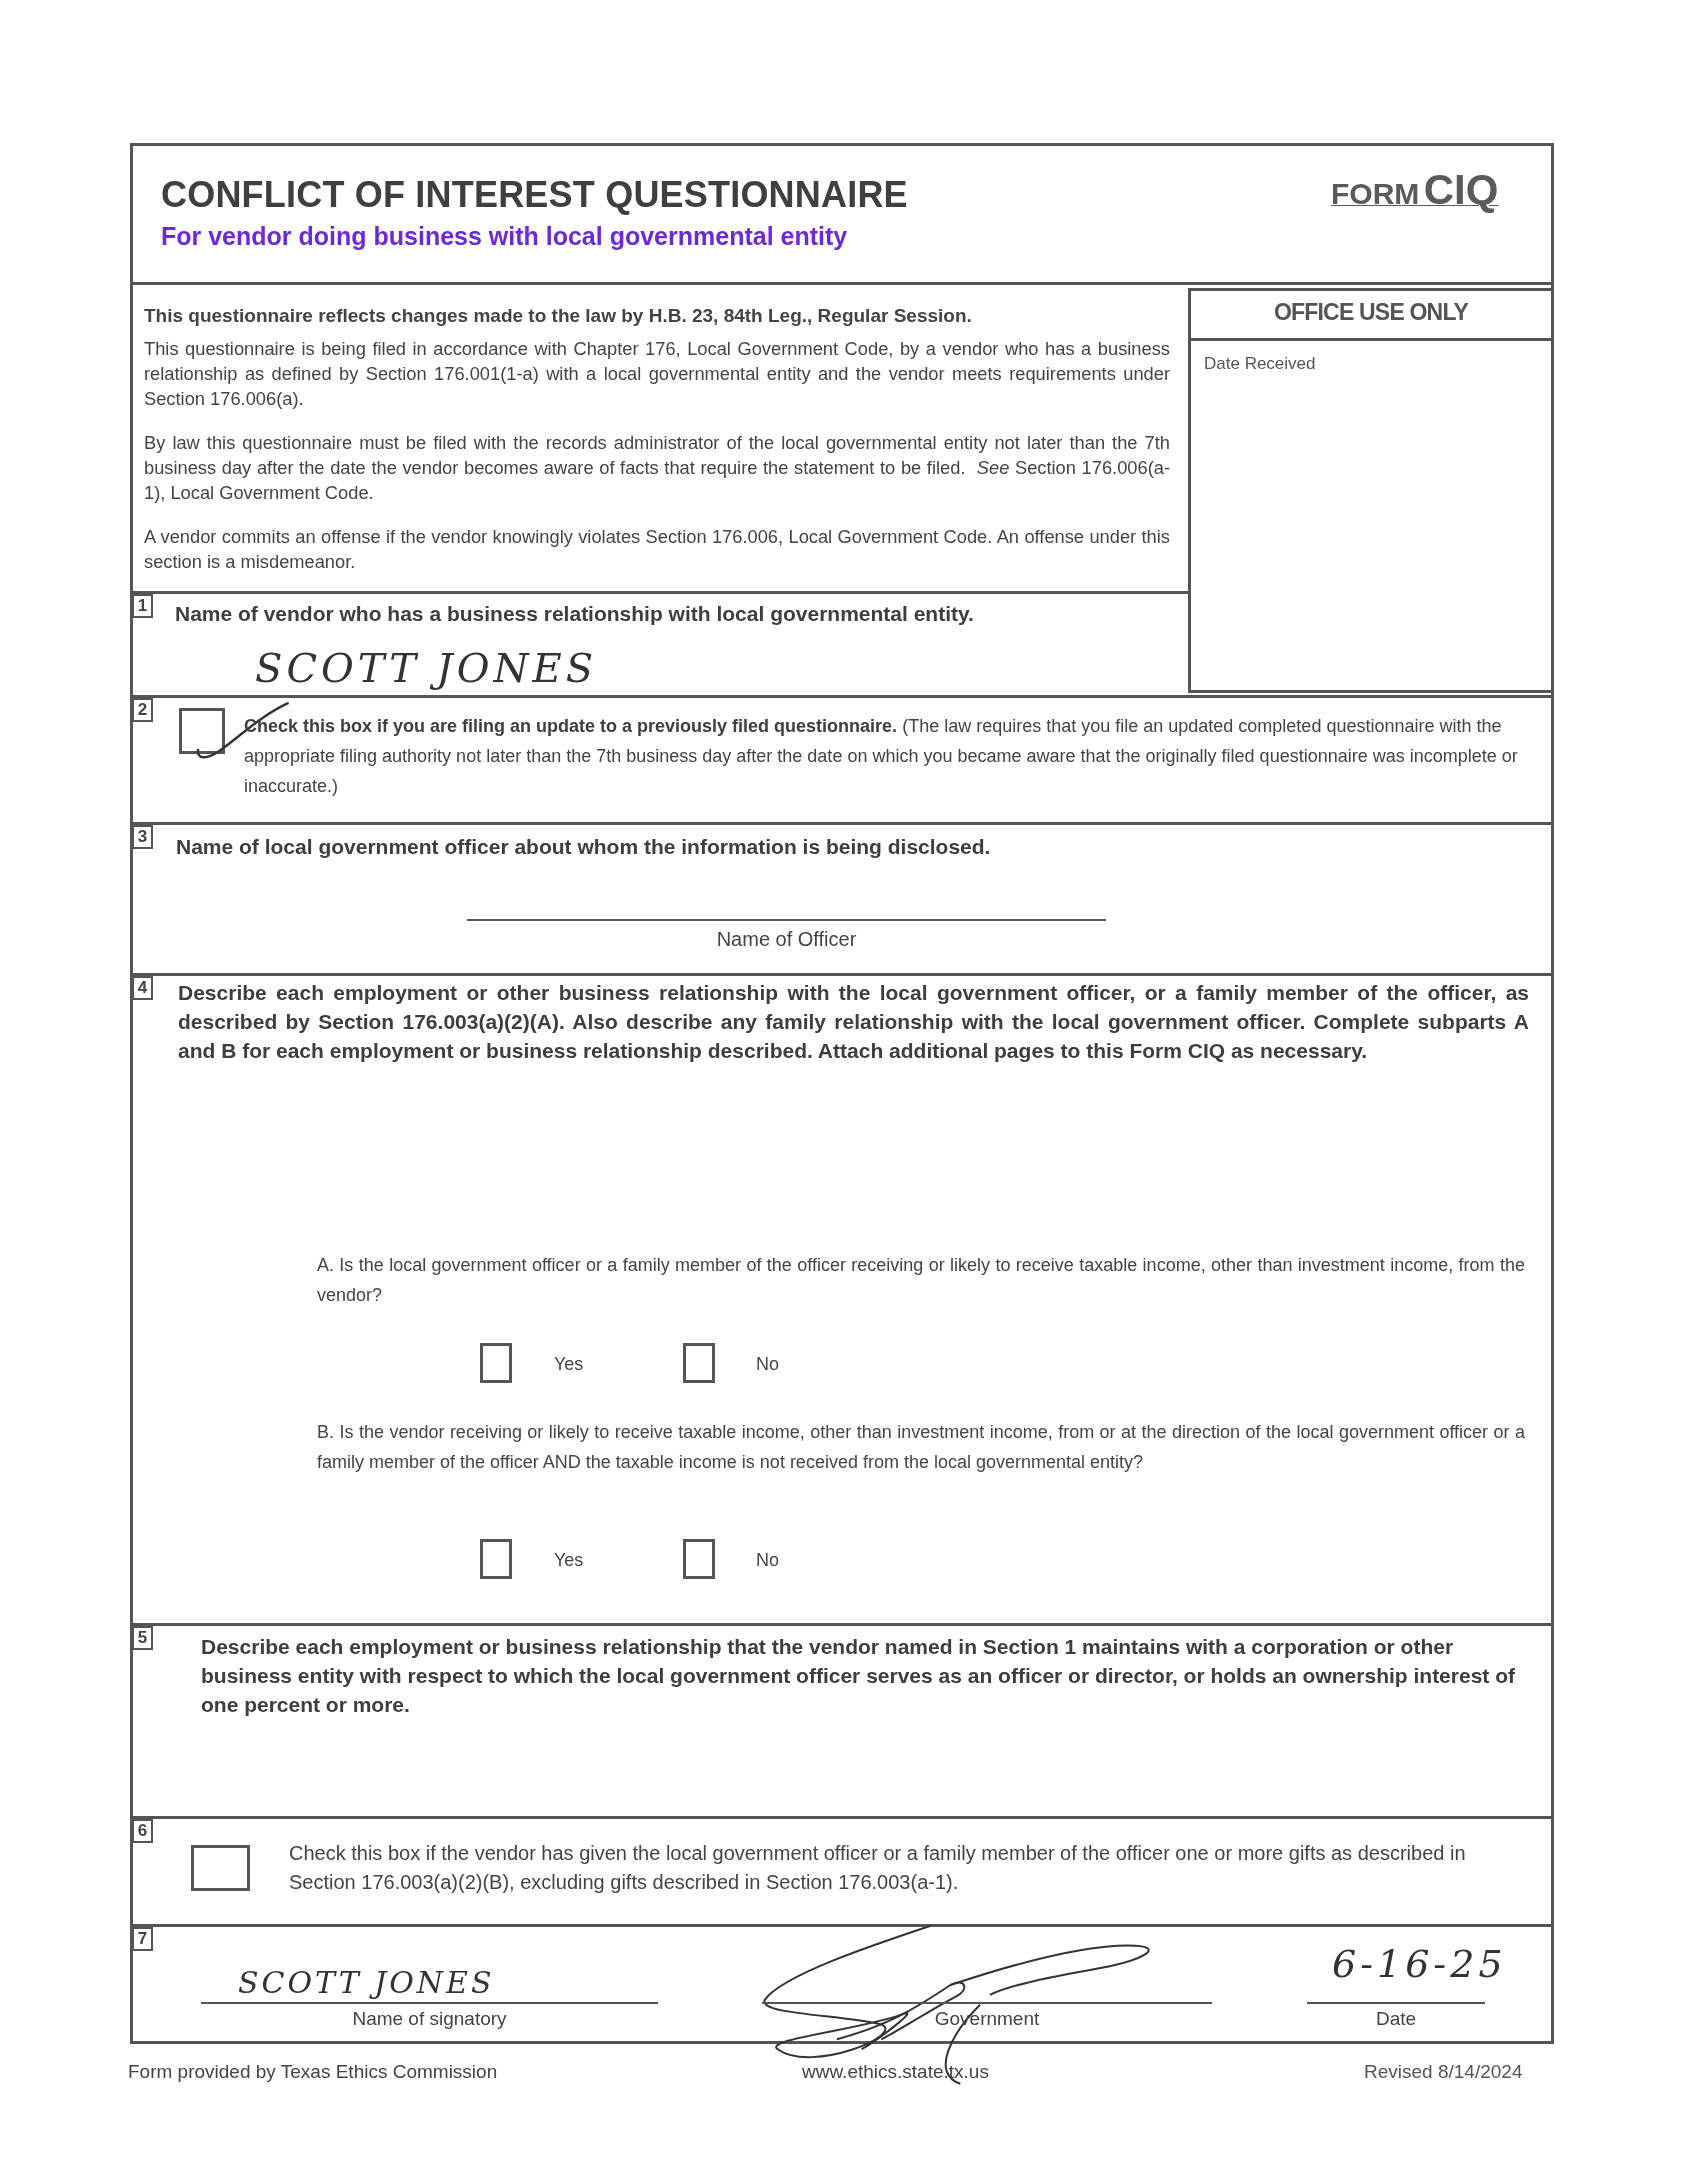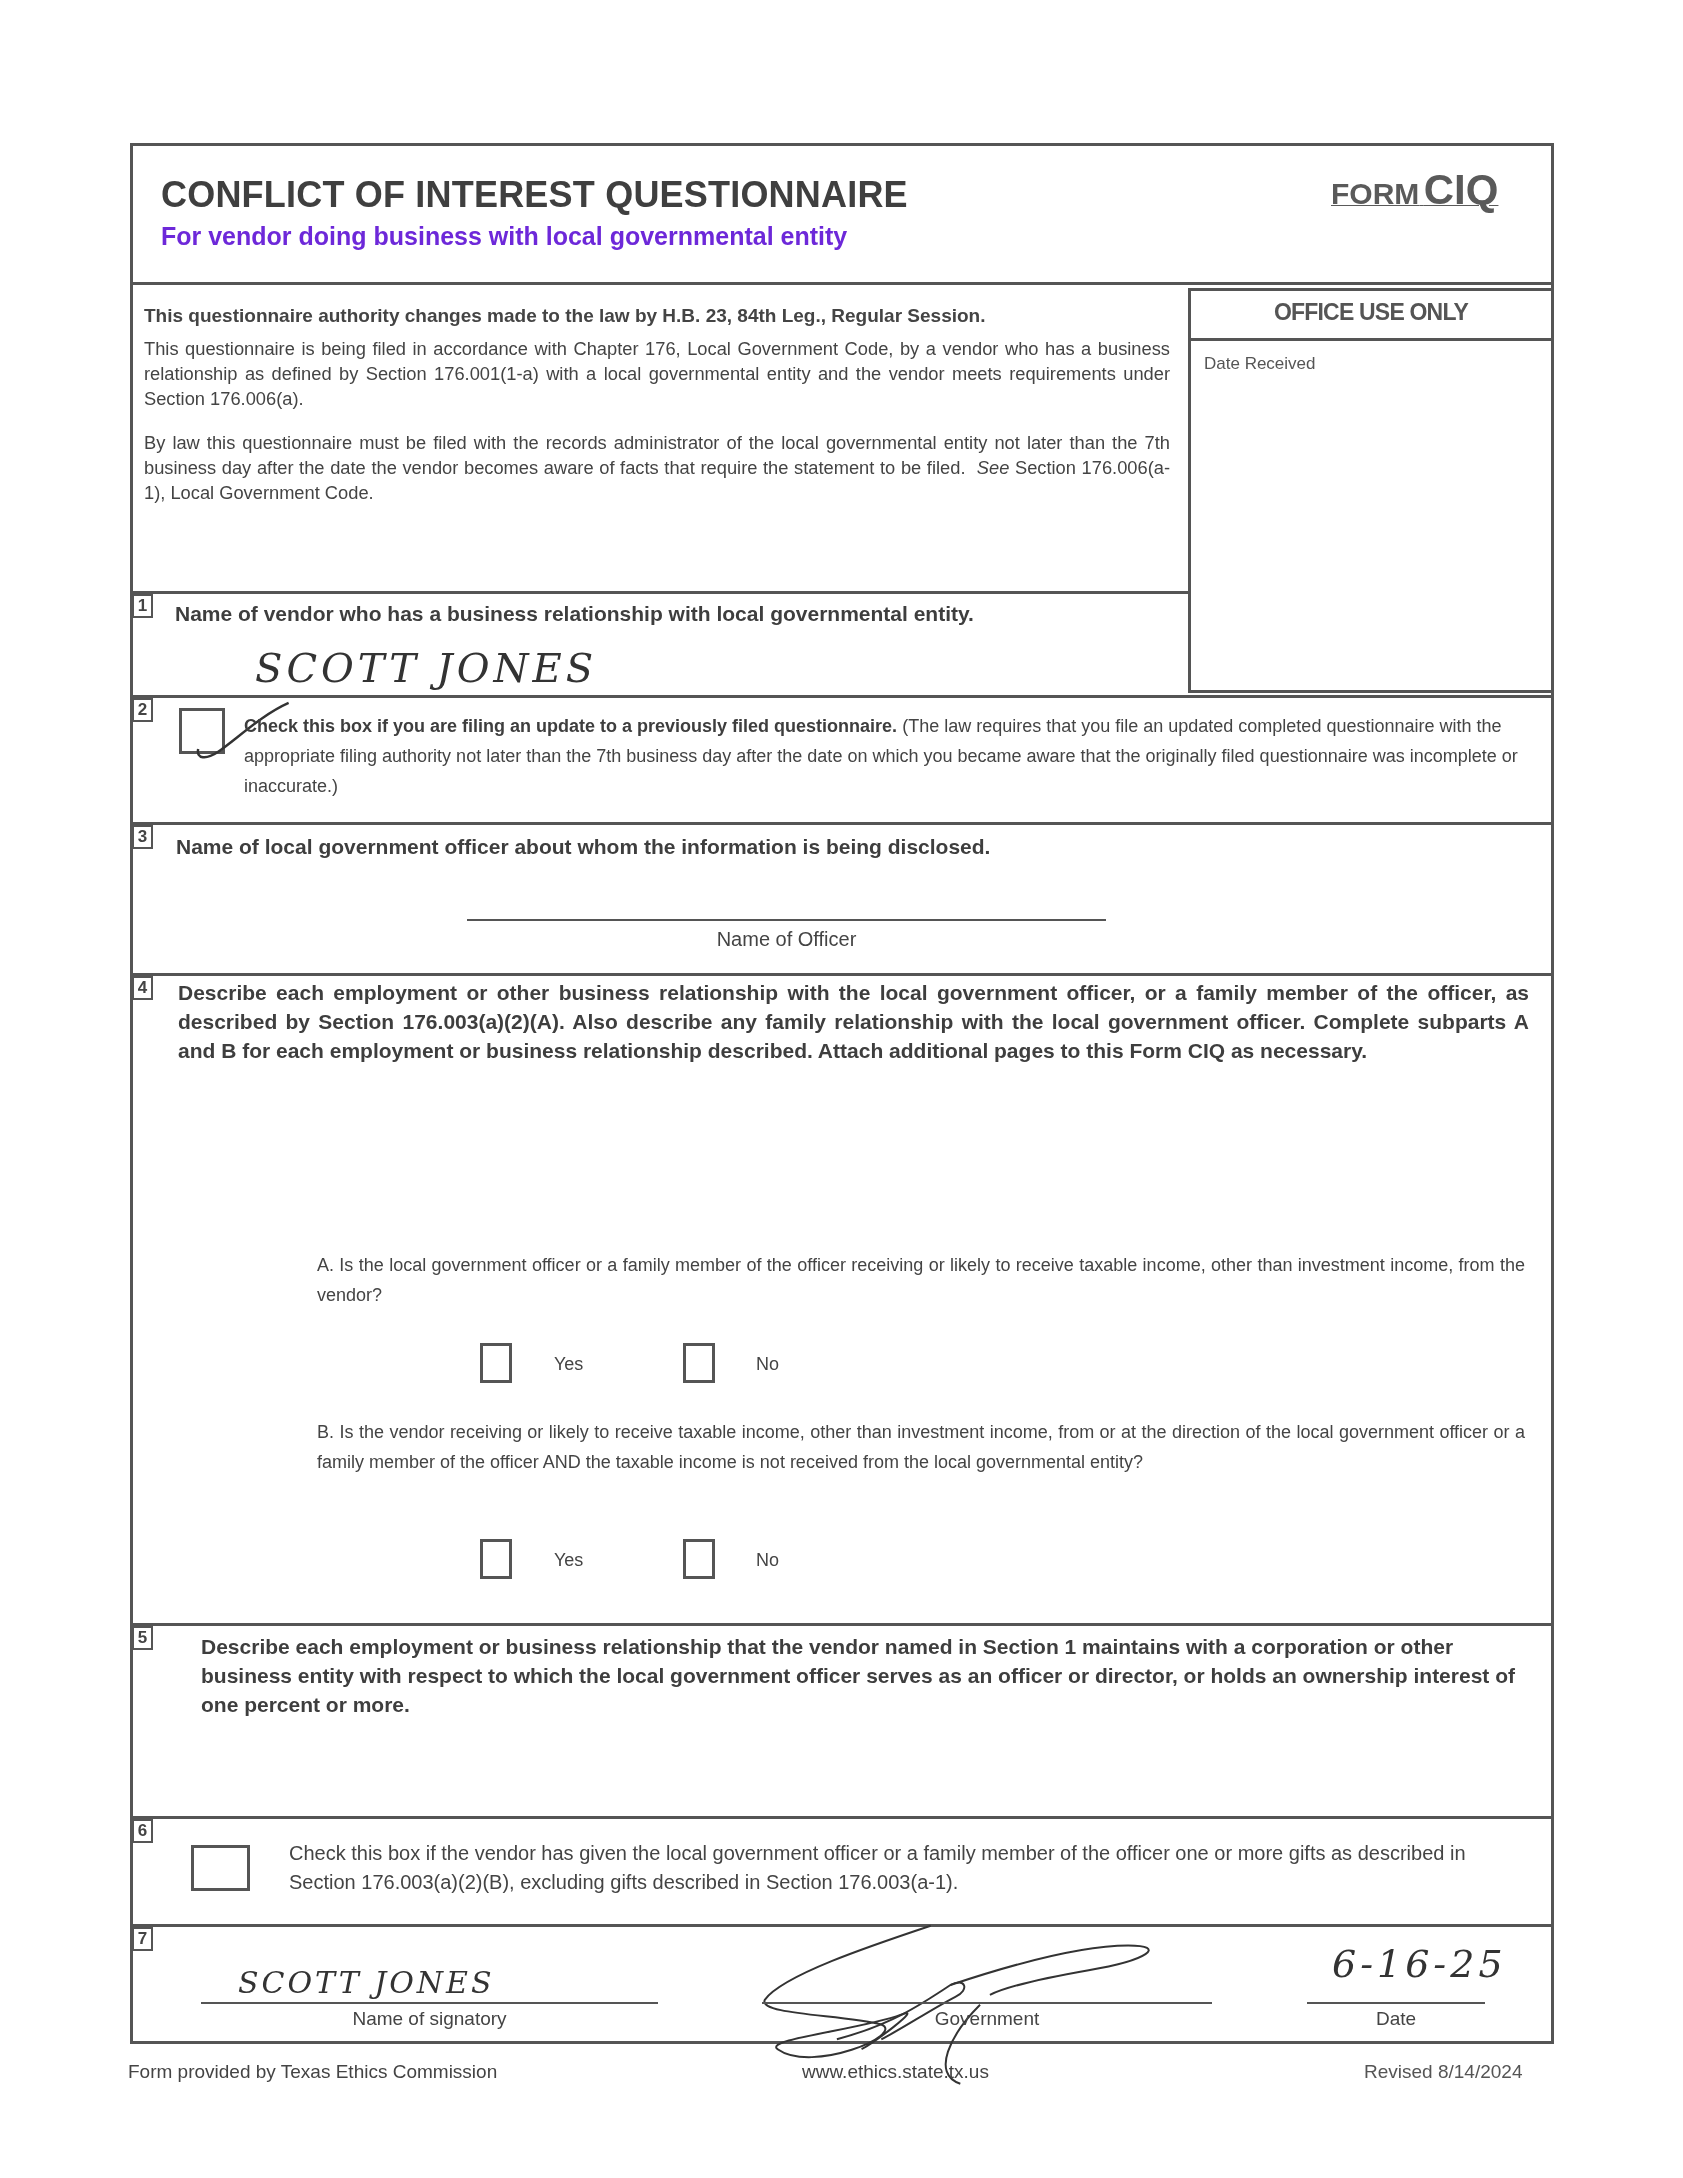--- a/index.html
+++ b/index.html
@@ -33,23 +33,24 @@
 
 <div class="abs title">CONFLICT OF INTEREST QUESTIONNAIRE</div>
 <div class="abs subtitle">For vendor doing business with local governmental entity</div>
 <div class="abs formciq">
   <span class="f">FORM</span>
   <span class="c">CIQ</span>
 </div>
 <div class="hline" style="left:130px; top:282px; width:1424px;"></div>
 
 <div class="abs intro">
-  <p class="lead">This questionnaire authority changes made to the law by H.B. 23, 84th Leg., Regular Session.</p>
+  <p class="lead">This questionnaire reflects changes made to the law by H.B. 23, 84th Leg., Regular Session.</p>
   <p>This questionnaire is being filed in accordance with Chapter 176, Local Government Code, by a vendor who has a business relationship as defined by Section 176.001(1-a) with a local governmental entity and the vendor meets requirements under Section 176.006(a).</p>
   <p><span>By law this questionnaire must be filed with the records administrator of the local governmental entity not later than the 7th business day after the date the vendor becomes aware of facts that require the statement to be filed.</span>&nbsp; <i>See</i> <span>Section 176.006(a-1), Local Government Code.</span></p>
+  <p>A vendor commits an offense if the vendor knowingly violates Section 176.006, Local Government Code. An offense under this section is a misdemeanor.</p>
 </div>
 
 <div class="abs office-box"></div>
 <div class="abs office-head">OFFICE USE ONLY</div>
 <div class="abs date-rec">Date Received</div>
 <div class="abs" style="left:1200px; top:380px; width:342px; height:297px;"></div>
 
 <div class="hline" style="left:130px; top:591px; width:1059px;"></div>
 <div class="secnum" style="left:132px; top:594px;">1</div>
 <div class="sechead" style="left:175px; top:599px;">Name of vendor who has a business relationship with local governmental entity.</div>

